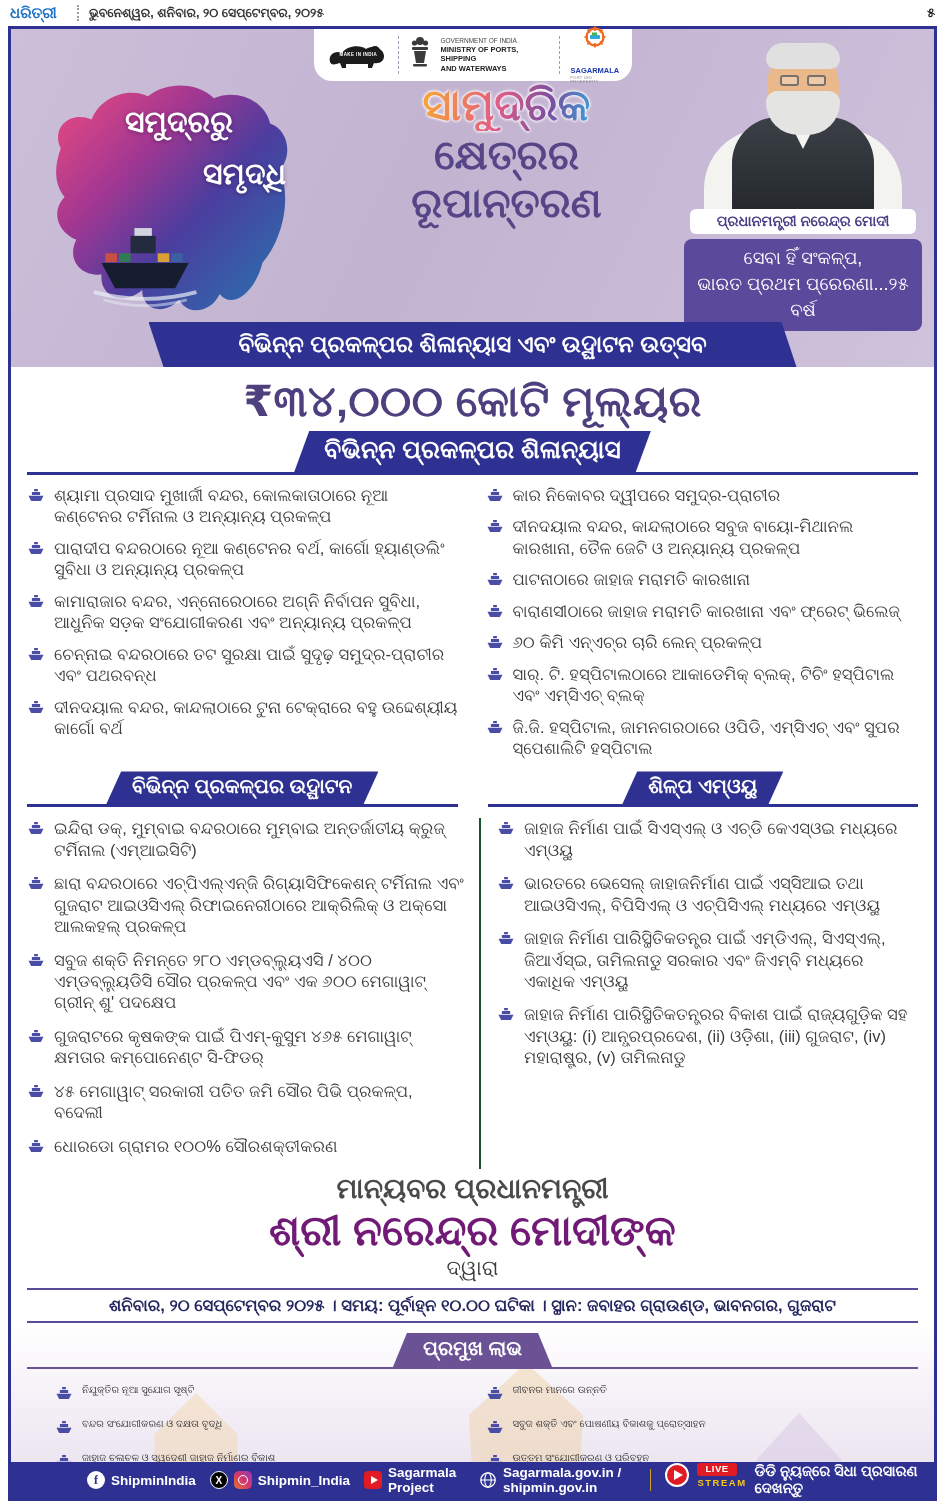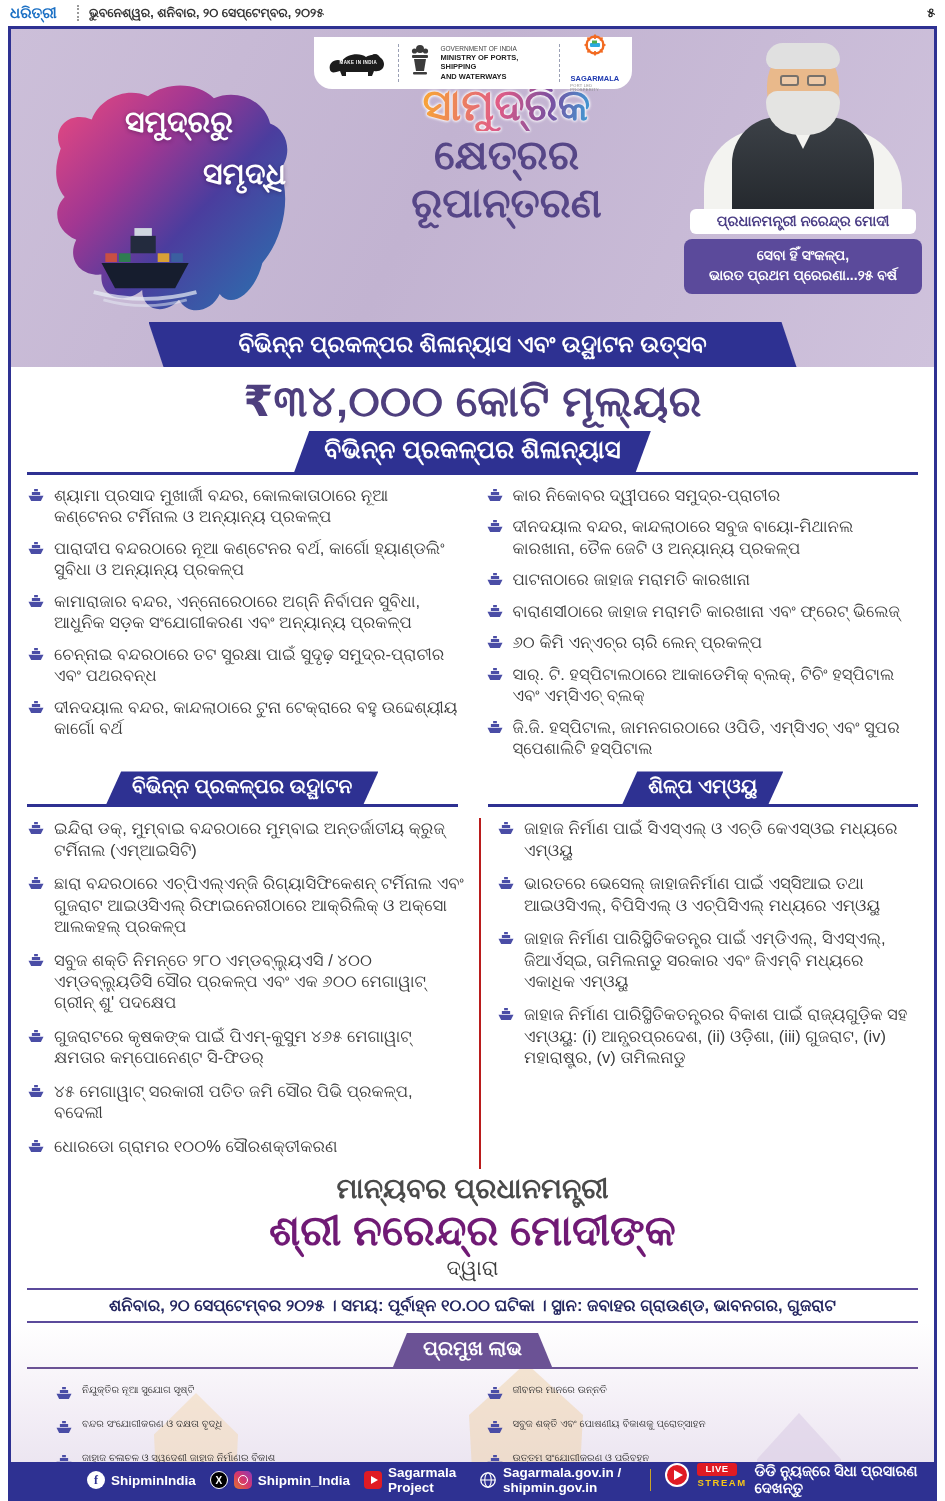--- a/index.html
+++ b/index.html
@@ -12,21 +12,21 @@
   .tb-sep{width:0;height:16px;border-left:2px dotted #999;margin:0 10px;}
   .dateline{font-weight:bold;color:#333;font-size:12.5px;}
   .pageno{margin-left:auto;font-weight:bold;color:#222;display:flex;align-items:center;gap:8px;}
 
   
   .adbox{margin:0 8px;height:1475px;border:3px solid #2e3192;display:flex;flex-direction:column;background:#fff;}
 
   
   .hero{position:relative;height:338px;flex:none;
     background:linear-gradient(115deg,#ccbfd9 0%,#c2b3d1 45%,#cfc2dc 100%);}
-  .logopill{position:absolute;top:8px;left:50%;transform:translateX(-50%);width:318px;height:52px;
+  .logopill{position:absolute;top:0;left:50%;transform:translateX(-50%);width:318px;height:52px;
     background:#fff;border-radius:0 0 18px 18px;display:flex;align-items:center;justify-content:center;
     gap:10px;padding:4px 12px;z-index:5;}
   .lg-sep{height:38px;border-left:1px dashed #9aa0b5;}
   .mii{position:relative;width:62px;height:30px;}
   .mii-label{position:absolute;top:12px;left:14px;font-size:4.5px;color:#fff;font-weight:bold;letter-spacing:.4px;}
   .govtext{font-size:6.5px;color:#444;line-height:1.25;}
   .govtext .b{font-weight:bold;color:#222;font-size:7.5px;}
   .sagarmala{display:flex;flex-direction:column;align-items:center;line-height:1;}
   .sagarmala .sg-name{font-size:7.5px;font-weight:bold;color:#1f3ab0;margin-top:17px;text-align:center;}
   .sagarmala .sg-sub{font-size:4px;color:#888;margin-top:1px;letter-spacing:.3px;}
@@ -52,21 +52,21 @@
   .pm-vneck{position:absolute;bottom:72px;left:50%;transform:translateX(-50%);width:0;height:0;
     border-left:13px solid transparent;border-right:13px solid transparent;border-top:26px solid #f3f3f0;}
   .pm-head{position:absolute;top:4px;left:50%;transform:translateX(-50%);width:72px;height:84px;background:#e9b98b;border-radius:46% 46% 48% 48%;}
   .pm-hair{position:absolute;top:0;left:50%;transform:translateX(-50%);width:74px;height:26px;background:#e0e0e0;border-radius:36px 36px 20px 20px;}
   .pm-beard{position:absolute;top:48px;left:50%;transform:translateX(-50%);width:74px;height:44px;background:#e4e4e2;border-radius:12px 12px 34px 34px;}
   .pm-glass{position:absolute;top:32px;width:19px;height:11px;border:2px solid #77716b;border-radius:3px;background:rgba(255,255,255,.25);}
   .pm-glass.l{left:50%;margin-left:-23px;}
   .pm-glass.r{left:50%;margin-left:4px;}
   .pm-caption{position:relative;z-index:2;background:#fff;color:#4a3d85;font-weight:bold;font-size:14.5px;
     text-align:center;border-radius:6px;padding:4px 6px;margin:-12px 6px 0;}
-  .pm-quote{background:#5b4a9b;color:#fff;font-weight:bold;font-size:14px;text-align:center;
+  .pm-quote{background:#5b4a9b;color:#fff;font-weight:normal;font-size:18px;text-align:center;
     border-radius:8px;padding:6px 6px 8px;margin:5px 0 0;line-height:1.45;}
 
   .event-banner{position:absolute;bottom:0;left:50%;transform:translateX(-50%);width:648px;height:45px;
     background:#2e3192;color:#fff;font-size:23px;font-weight:bold;display:flex;align-items:center;justify-content:center;
     clip-path:polygon(0 0,calc(100% - 15px) 0,100% 100%,15px 100%);}
 
   
   .content{flex:1;padding:0 16px;overflow:hidden;}
   .amount{margin:9px 0 4px;text-align:center;font-size:43px;font-weight:bold;color:#4e3f7e;letter-spacing:.5px;}
 
@@ -80,21 +80,21 @@
   ul.blist{list-style:none;margin:0;padding:0;}
   ul.blist li{display:flex;gap:9px;margin-bottom:10px;font-size:16.5px;font-weight:500;color:#3c3c3c;line-height:1.3;}
   .bullet{flex:none;width:18px;height:16px;color:#4a4da6;margin-top:2px;}
   .bullet svg{width:100%;height:100%;display:block;}
 
   .dual-head{display:flex;gap:30px;margin-top:2px;}
   .dual-head .half{flex:1;border-bottom:3px solid #2e3192;display:flex;justify-content:center;}
   .dual-head .trap{font-size:20px;padding:4px 26px 6px;}
   .dual-lists{display:flex;margin-top:11px;min-height:238px;}
   .dual-lists .colL{flex:1.04;padding-right:14px;min-width:0;}
-  .dual-lists .colR{flex:1;border-left:2px solid #b91c1c;padding-left:16px;min-width:0;}
+  .dual-lists .colR{flex:1;border-left:2px solid #14532d;padding-left:16px;min-width:0;}
   .dual-lists ul.blist li{margin-bottom:12px;}
 
   .pm-block{text-align:center;margin-top:4px;}
   .pmb1{font-size:28px;font-weight:600;color:#4a4a4a;}
   .pmb-name{font-size:42px;font-weight:bold;color:#701a75;margin:1px 0;}
   .pmb3{font-size:21px;color:#3c3c3c;}
   .schedule{border-top:2px solid #5b4a9b;border-bottom:2px solid #5b4a9b;margin-top:8px;padding:6px 0;
     text-align:center;font-size:16.5px;font-weight:bold;color:#23255f;}
 
   

